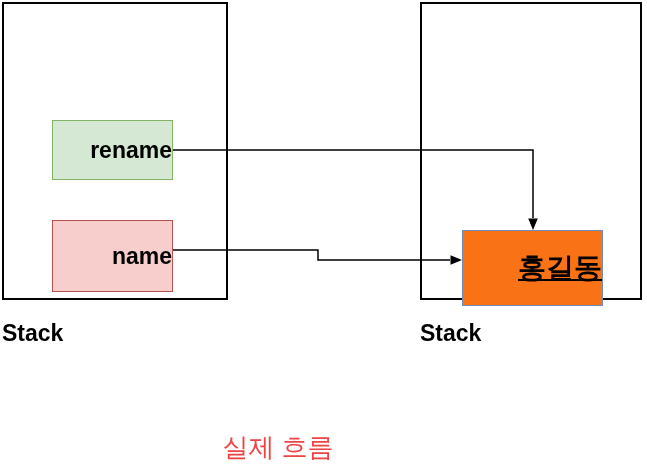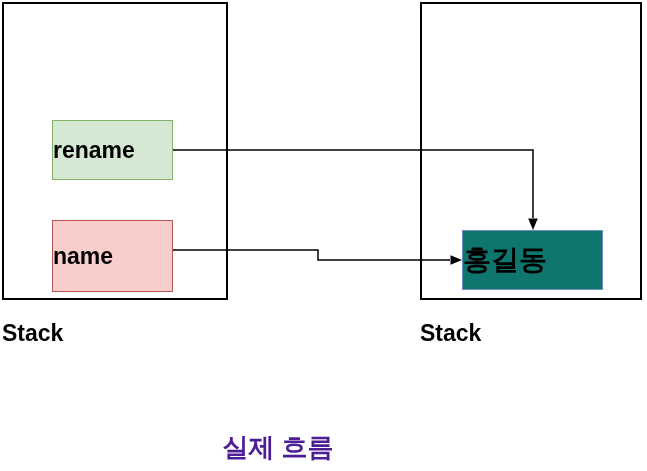--- a/index.html
+++ b/index.html
@@ -22,59 +22,60 @@
     background: #ffffff;
   }
   .stack-box { left: 2px; top: 2px; width: 226px; height: 298px; }
   .heap-box  { left: 420px; top: 2px; width: 222px; height: 298px; }
 
   .var-box {
     position: absolute;
     box-sizing: border-box;
     display: flex;
     align-items: center;
-    justify-content: flex-start;
+    justify-content: flex-end;
     font-weight: bold;
     font-size: 23px;
     color: #000000;
   }
   .rename-box {
     left: 52px; top: 120px; width: 121px; height: 60px;
     background: #d5e8d4;
     border: 1.5px solid #82b366;
   }
   .name-box {
     left: 52px; top: 220px; width: 121px; height: 72px;
     background: #f8cecc;
     border: 1.5px solid #b85450;
   }
   .hong-box {
-    left: 462px; top: 230px; width: 141px; height: 60px;
-    background: #0f766e;
+    left: 462px; top: 230px; width: 141px; height: 76px;
+    background: #f97316;
     border: 1.5px solid #6c8ebf;
     font-size: 28px;
+    text-decoration: underline;
   }
 
   .region-label {
     position: absolute;
     text-align: left;
     font-weight: bold;
     font-size: 23px;
     color: #000000;
   }
   .stack-label { left: 2px; top: 320px; width: 226px; }
   .heap-label  { left: 420px; top: 320px; width: 222px; }
 
   .caption {
     position: absolute;
     left: 178px; top: 430px; width: 200px;
     text-align: center;
-    font-weight: bold;
+    font-weight: normal;
     font-size: 26px;
-    color: #4c1d95;
+    color: #ef4444;
   }
 
   svg.arrows {
     position: absolute;
     left: 0; top: 0;
     width: 647px; height: 471px;
     pointer-events: none;
   }
 </style>
 </head>

